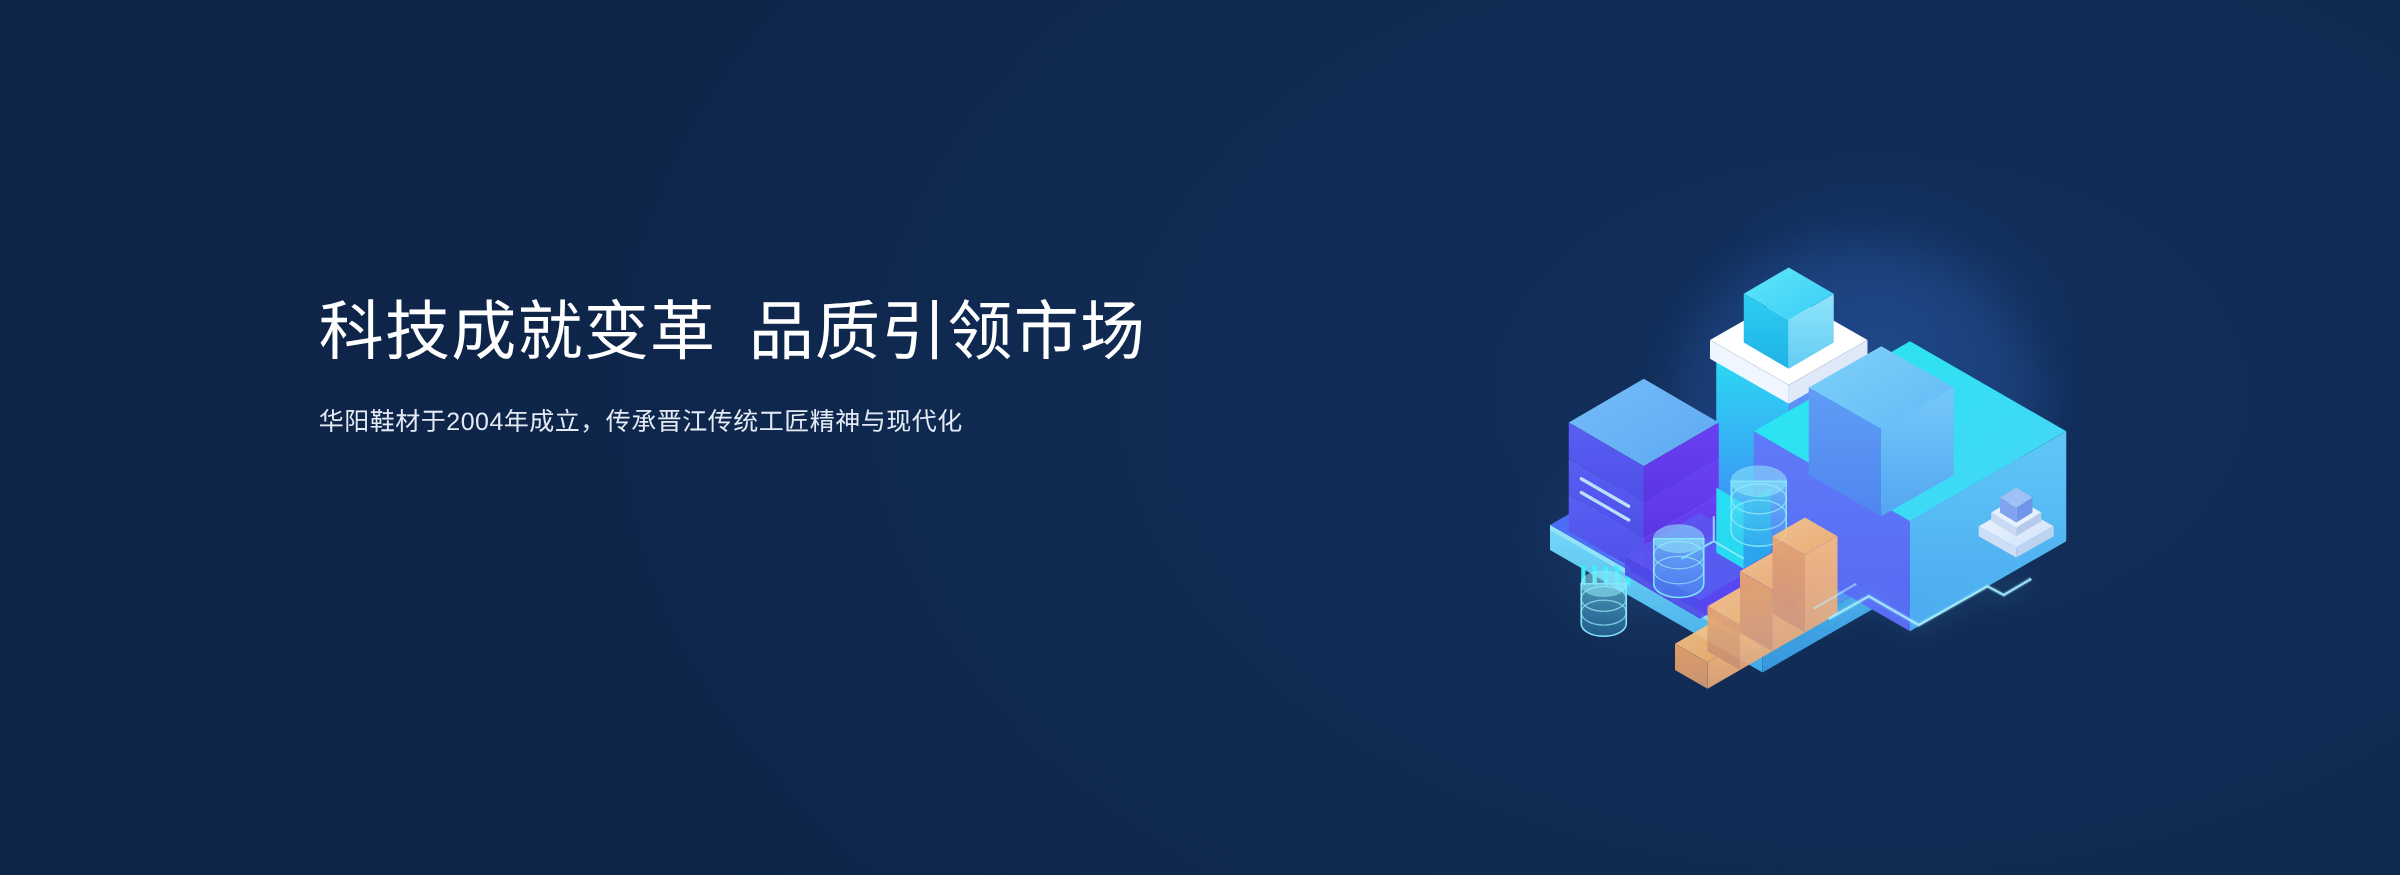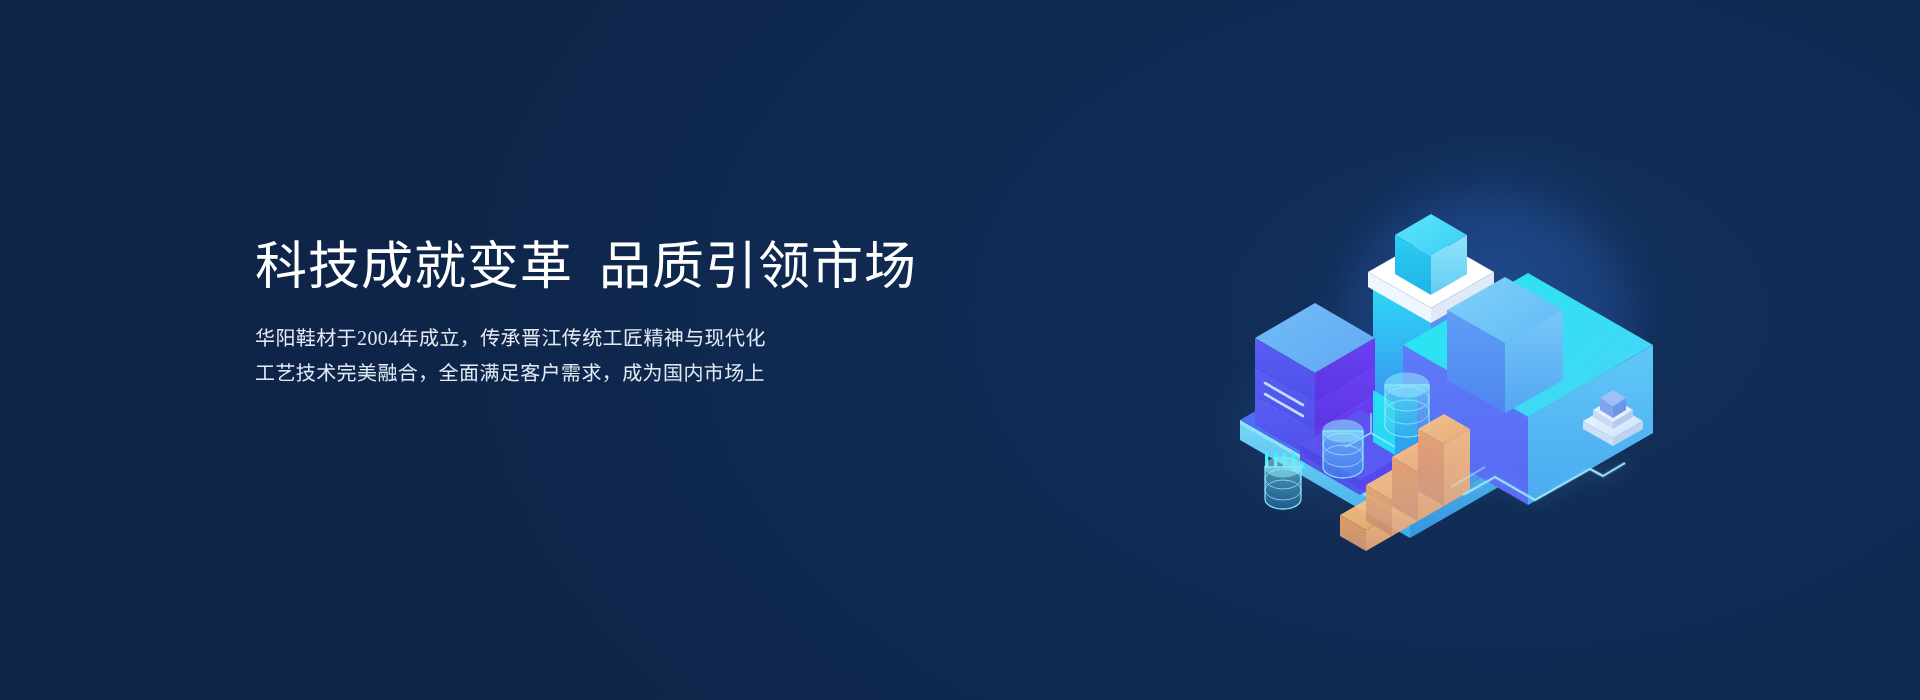--- a/index.html
+++ b/index.html
@@ -45,21 +45,21 @@
 
   .subcopy {
     margin-top: 24px;
     color: #e3eaf4;
     font-size: 20px;
     line-height: 1.75;
     letter-spacing: 0.4px;
     font-weight: 400;
     max-width: 640px;
   }
-  .subcopy p { white-space: nowrap; font-family: Liberation Serif, serif; }
+  .subcopy p { white-space: nowrap; }
 
   
   .art-wrap {
     position: absolute;
     left: 1195px;
     top: 95px;
     width: 520px;
     height: 470px;
   }
   .art-wrap svg { display:block; width:100%; height:100%; }
@@ -85,21 +85,20 @@
 
   <div class="glow-a"></div>
   <div class="glow-b"></div>
 
   <div class="copy">
 
     <h1 class="headline"><span>科技成就变革</span><span class="gap"></span><span>品质引领市场</span></h1>
 
     <div class="subcopy">
       <p>华阳鞋材于2004年成立，传承晋江传统工匠精神与现代化</p>
-      <p>工艺技术完美融合，全面满足客户需求，成为国内市场上</p>
     </div>
   </div>
 
   <div class="art-wrap">
     <svg viewBox="0 0 520 470" xmlns="http://www.w3.org/2000/svg">
       <defs>
 
         <linearGradient id="gBaseTop" x1="0" y1="0" x2="1" y2="1">
           <stop offset="0%" stop-color="#4a63f2"></stop>
           <stop offset="55%" stop-color="#4d78f7"></stop>

